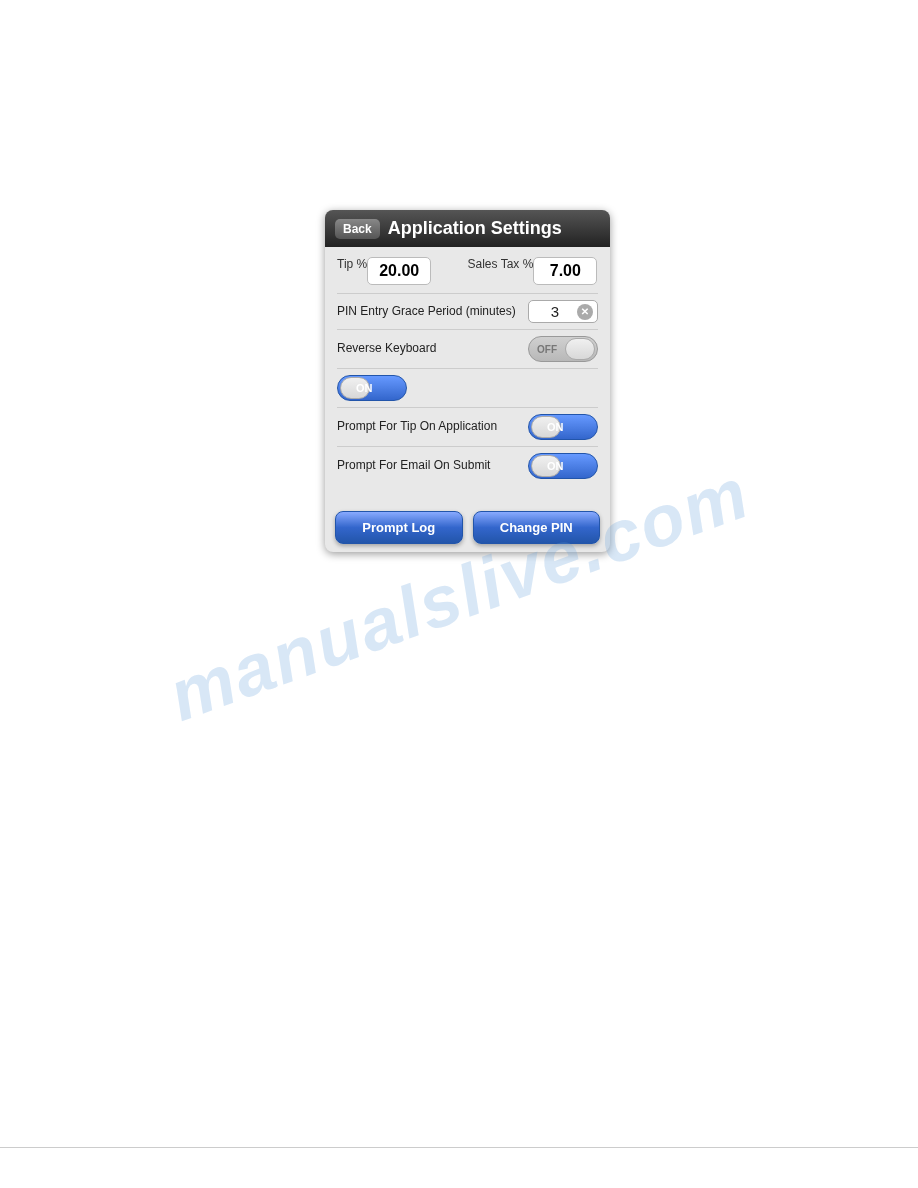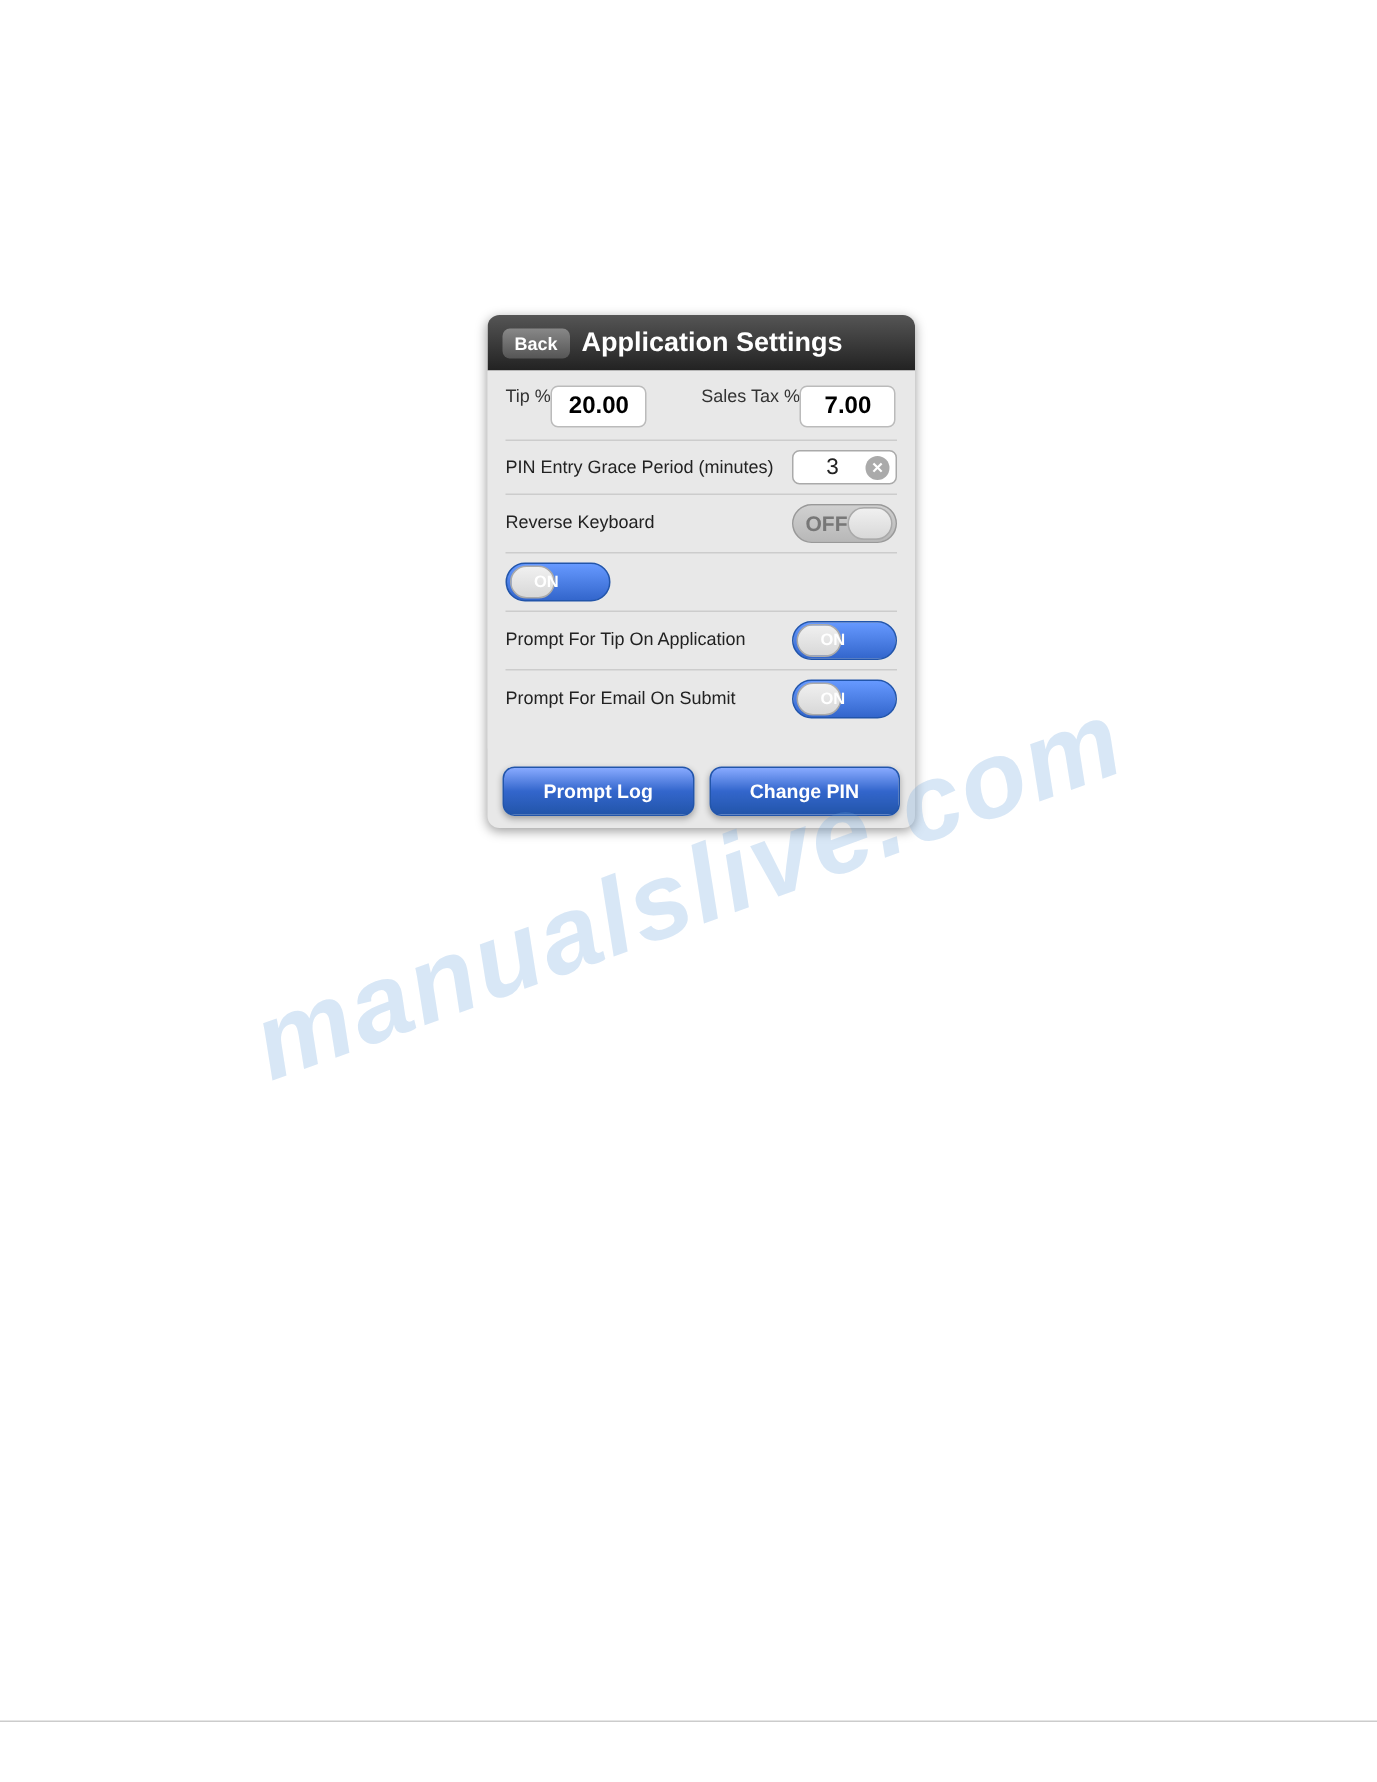--- a/index.html
+++ b/index.html
@@ -192,21 +192,21 @@
       width: 30px;
       height: 22px;
       background: linear-gradient(to bottom, #f0f0f0, #d8d8d8);
       border-radius: 11px;
       border: 1px solid #aaaaaa;
       position: absolute;
       right: 2px;
     }
 
     .toggle-off .toggle-label {
-      font-size: 14px;
+      font-size: 10px;
       font-weight: bold;
       color: #777777;
       position: absolute;
       left: 8px;
     }
 
     
     .toggle-on {
       width: 70px;
       height: 26px;

